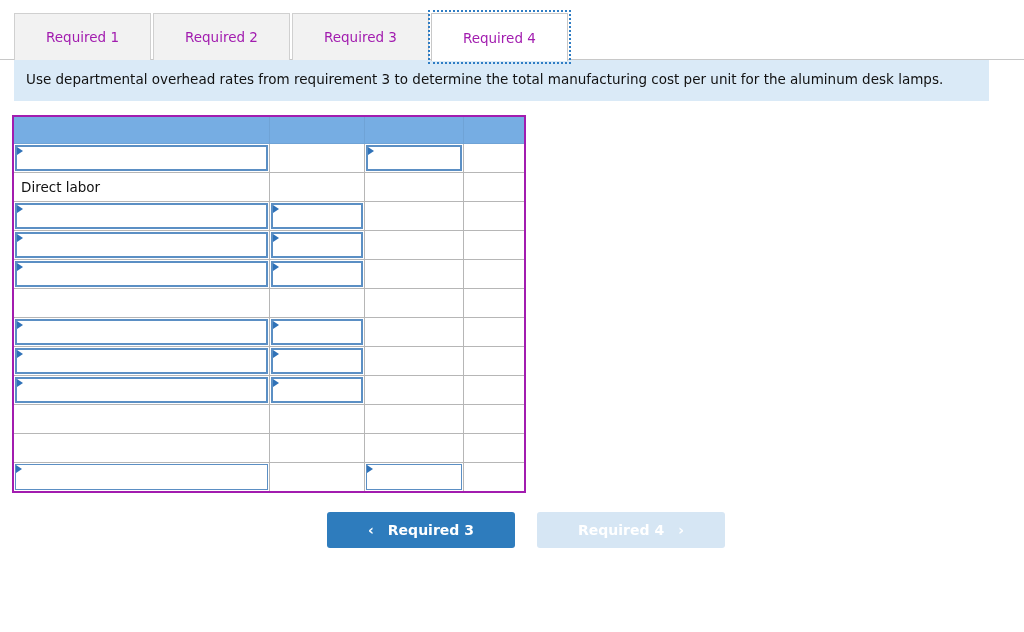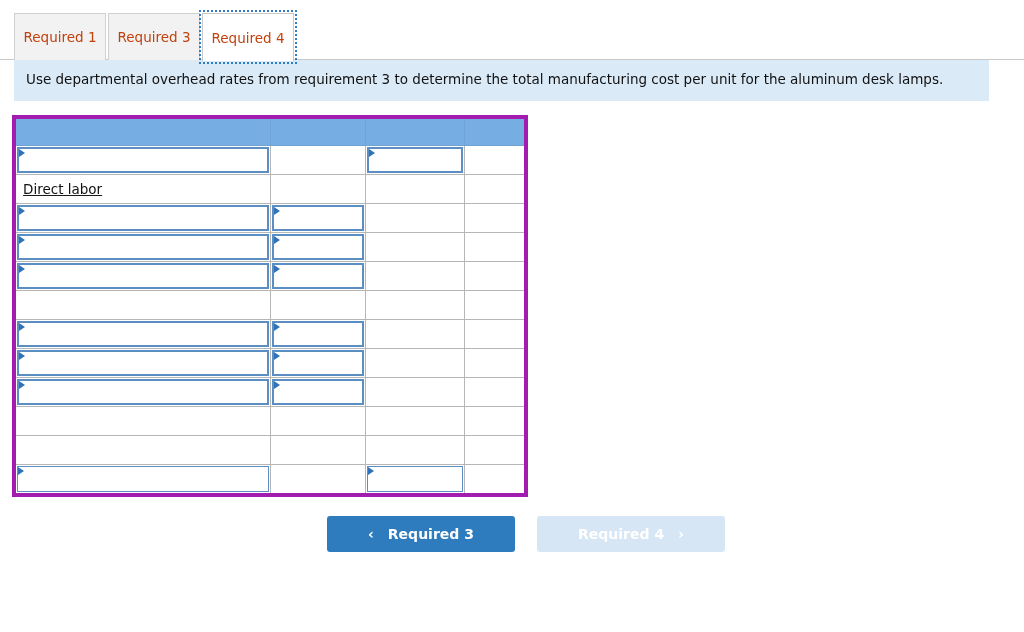--- a/index.html
+++ b/index.html
@@ -32,31 +32,30 @@
     right: 0;
     bottom: 0;
     height: 1px;
     background: #c8c8c8;
   }
   .tab {
     position: relative;
     z-index: 2;
     height: 47px;
     min-width: 92px;
-    padding: 0 7px;
+    padding: 0 31px;
     margin-right: 2px;
     box-sizing: border-box;
     display: flex;
     align-items: center;
-    justify-content: center;
     background: #f2f2f2;
     border: 1px solid #d0d0d0;
     border-bottom: none;
     font-size: 13.5px;
-    color: #c2410c;
+    color: #a21caf;
     white-space: nowrap;
     cursor: pointer;
   }
   .tab.active {
     background: #ffffff;
     border-color: #c8c8c8;
     height: 48px;
     margin-bottom: -1px;
     outline: 2px dotted #2f7dc4;
     outline-offset: 1px;
@@ -75,22 +74,21 @@
   }
 
   
   .sheet-wrap {
     margin: 14px 0 0 12px;
   }
   table.sheet {
     border-collapse: collapse;
     table-layout: fixed;
     width: 512px;
-    border: 4px solid #a21caf;
-    text-decoration: underline;
+    border: 2px solid #a21caf;
   }
   table.sheet td {
     border: 1px solid #b6b6b6;
     height: 28px;
     padding: 0;
     vertical-align: middle;
     background: #ffffff;
   }
   col.c1 { width: 256px; }
   col.c2 { width: 95px; }
@@ -169,20 +167,23 @@
   .chev { font-weight: bold; font-size: 14px; }
 </style>
 </head>
 <body>
 
 <div class="tab-strip">
   <div class="tab">
     <span>Required 1</span>
   </div>
   <div class="tab">
+    <span>Required 2</span>
+  </div>
+  <div class="tab">
     <span>Required 3</span>
   </div>
   <div class="tab active">
     <span>Required 4</span>
   </div>
 </div>
 
 <div class="instruction">Use departmental overhead rates from requirement 3 to determine the total manufacturing cost per unit for the aluminum desk lamps.</div>
 
 <div class="sheet-wrap">

